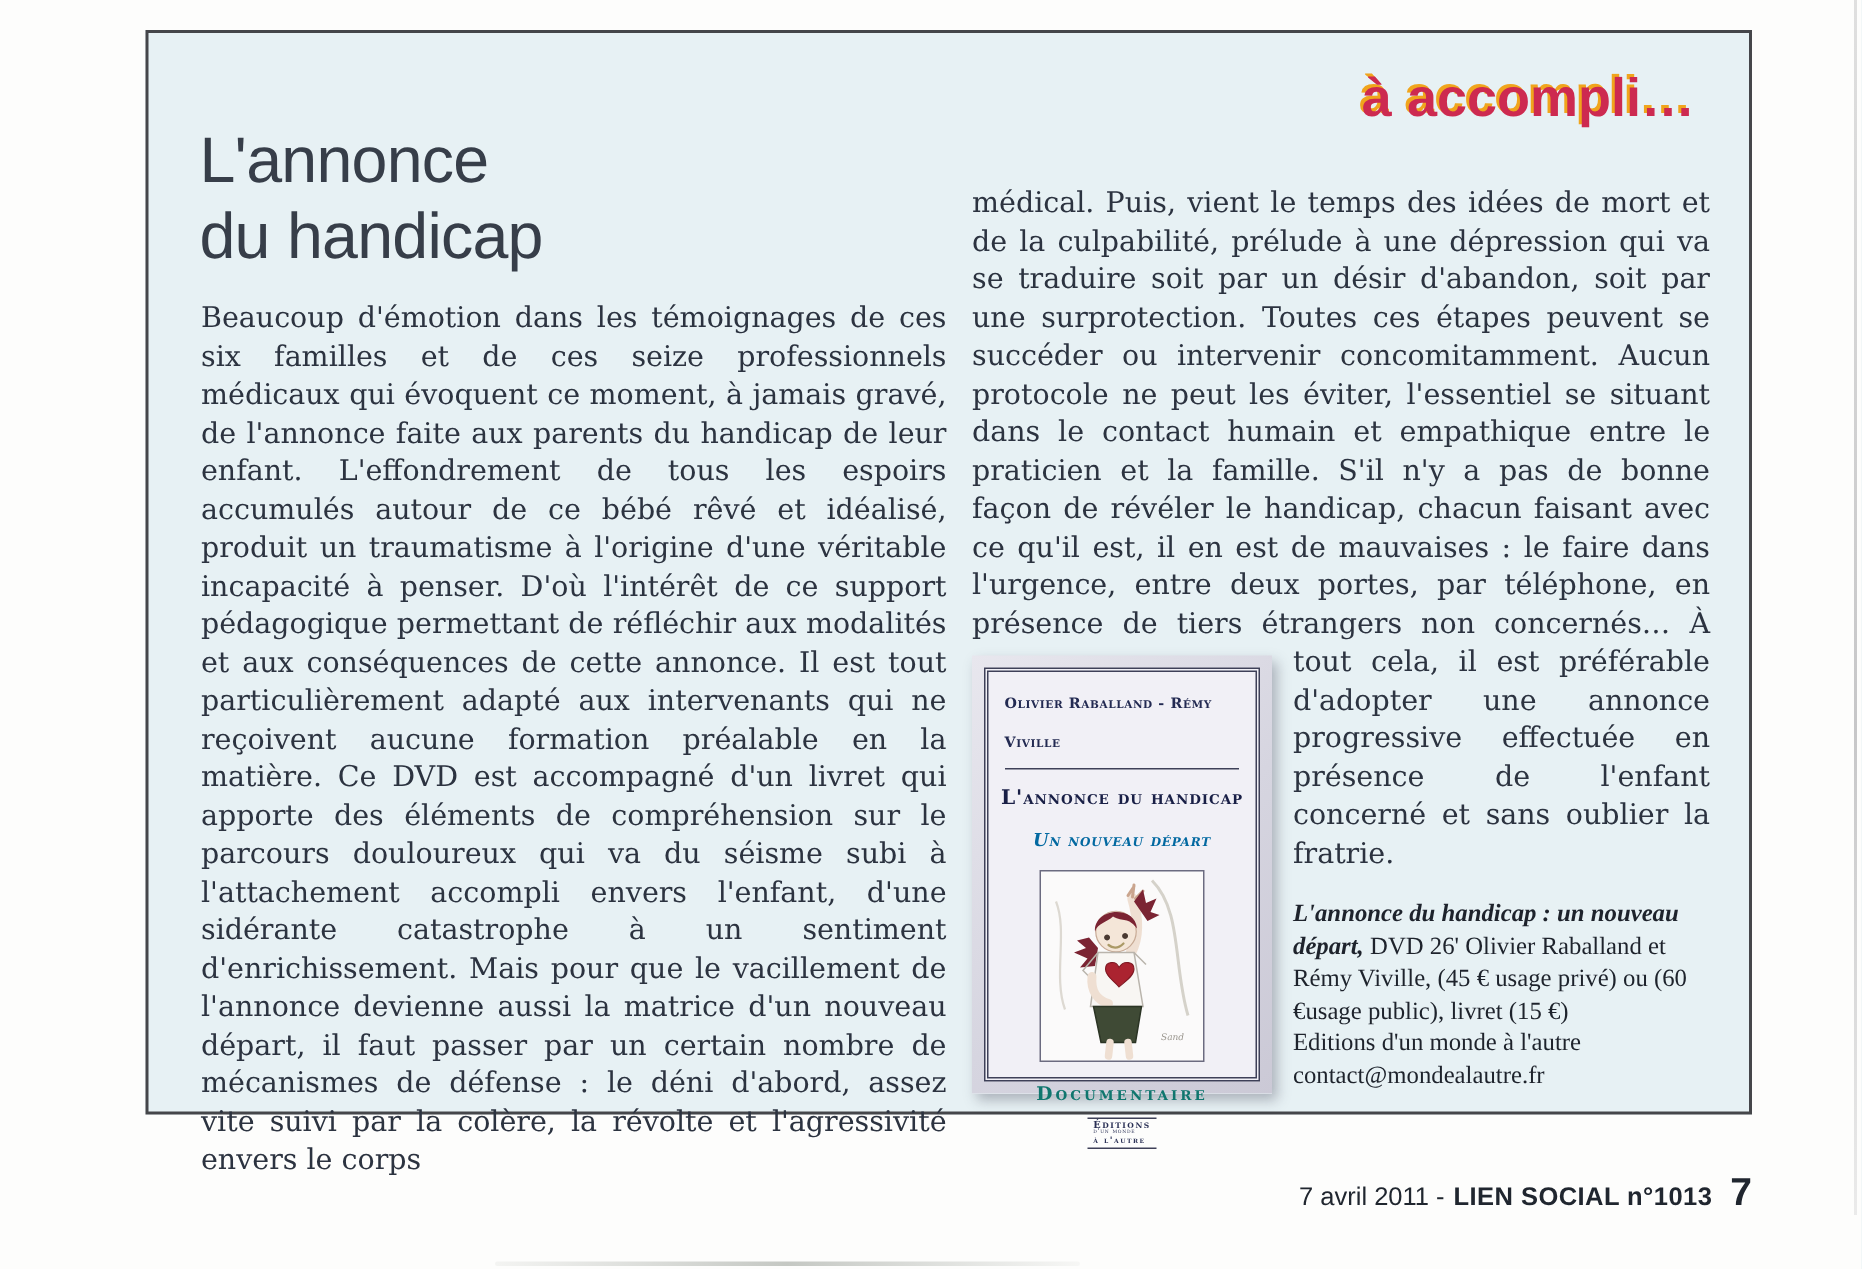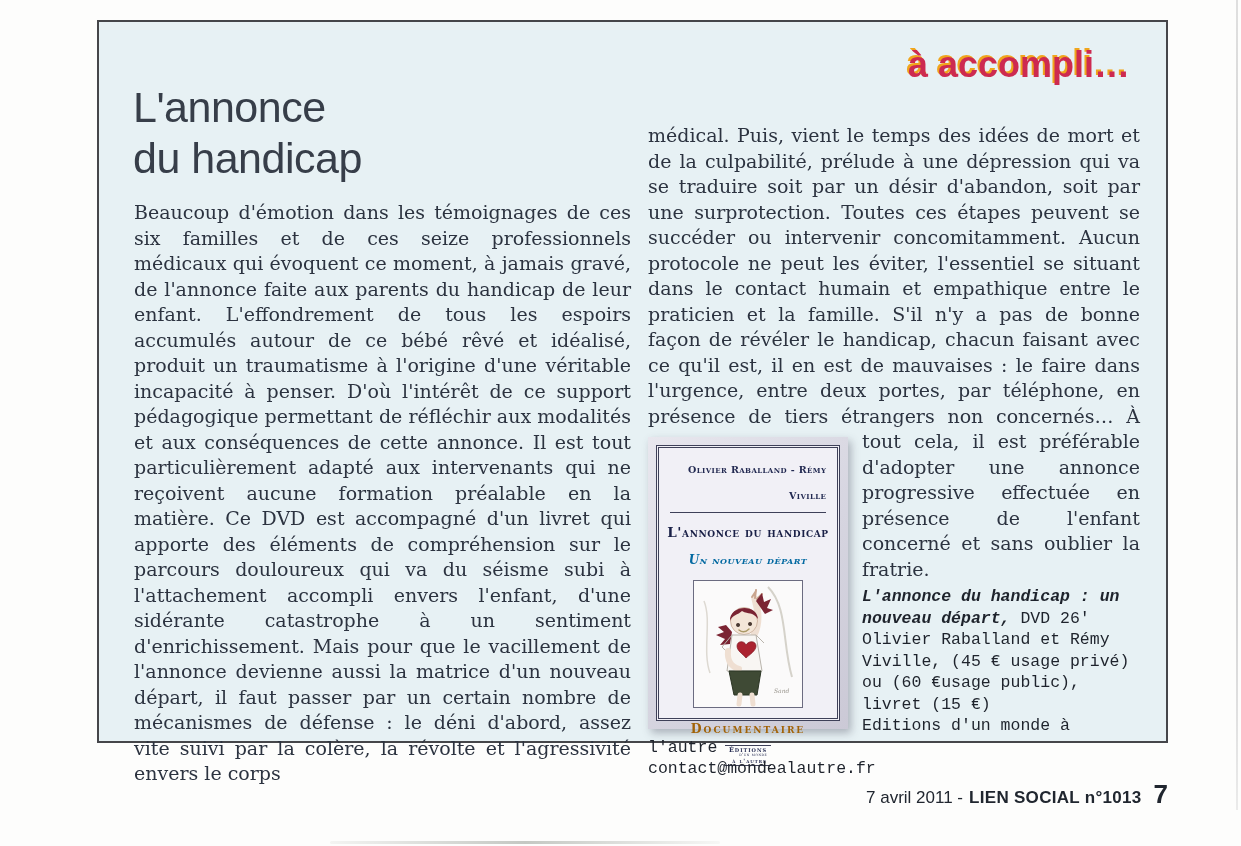--- a/index.html
+++ b/index.html
@@ -50,21 +50,21 @@
     margin:8px 14px 6px 0;
     background:linear-gradient(135deg,#e8e7ee 0%, #d6d5e0 55%, #cbc9d6 100%);
     box-shadow:3px 4px 8px rgba(60,60,80,0.35);
     padding:8px;
   }
   .dvd-inner {
     width:100%; height:100%;
     background:#f1f0f6;
     border:3px double #3e4058;
     display:flex; flex-direction:column; align-items:center;
-    text-align:right;
+    text-align:left;
     font-family:"DejaVu Serif", serif;
   }
   .dvd-authors {
     margin-top:9px; padding-bottom:4px;
     width:88%;
     font-size:9.5px; font-weight:700;
     font-variant:small-caps;
     color:#232a52; letter-spacing:0.4px;
     border-bottom:1px solid #3e4058;
   }
@@ -83,37 +83,37 @@
   .dvd-art {
     margin-top:7px;
     width:110px; height:128px;
     background:#fbfafa;
     border:1px solid #6b6b80;
   }
   .dvd-category {
     margin-top:8px;
     font-size:12.5px; font-weight:700;
     font-variant:small-caps;
-    color:#a16207; letter-spacing:2px;
+    color:#0f766e; letter-spacing:2px;
   }
   .dvd-publisher {
     margin-top:3px;
     border-top:1px solid #3e4058; border-bottom:1px solid #3e4058;
     padding:1px 4px;
     color:#2a3055;
     line-height:1.05;
   }
   .pub-l1 { font-size:6.5px; font-weight:700; font-variant:small-caps; letter-spacing:1px; }
   .pub-l2 { font-size:4.5px; font-variant:small-caps; letter-spacing:0.5px; }
   .pub-l3 { font-size:6px; font-weight:700; font-variant:small-caps; letter-spacing:1px; }
 
   
   .caption {
-    margin-top:4px;
-    font-family:Liberation Mono, monospace;
+    margin-top:16px;
+    font-family:Liberation Serif, serif;
     font-size:16.5px; line-height:21.5px;
     color:#1e232c;
     text-align:left;
   }
   .caption-lead { font-weight:700; font-style:italic; }
   .caption-line { display:block; }
 
   
   .footer {
     position:absolute; right:73px; top:772px;

